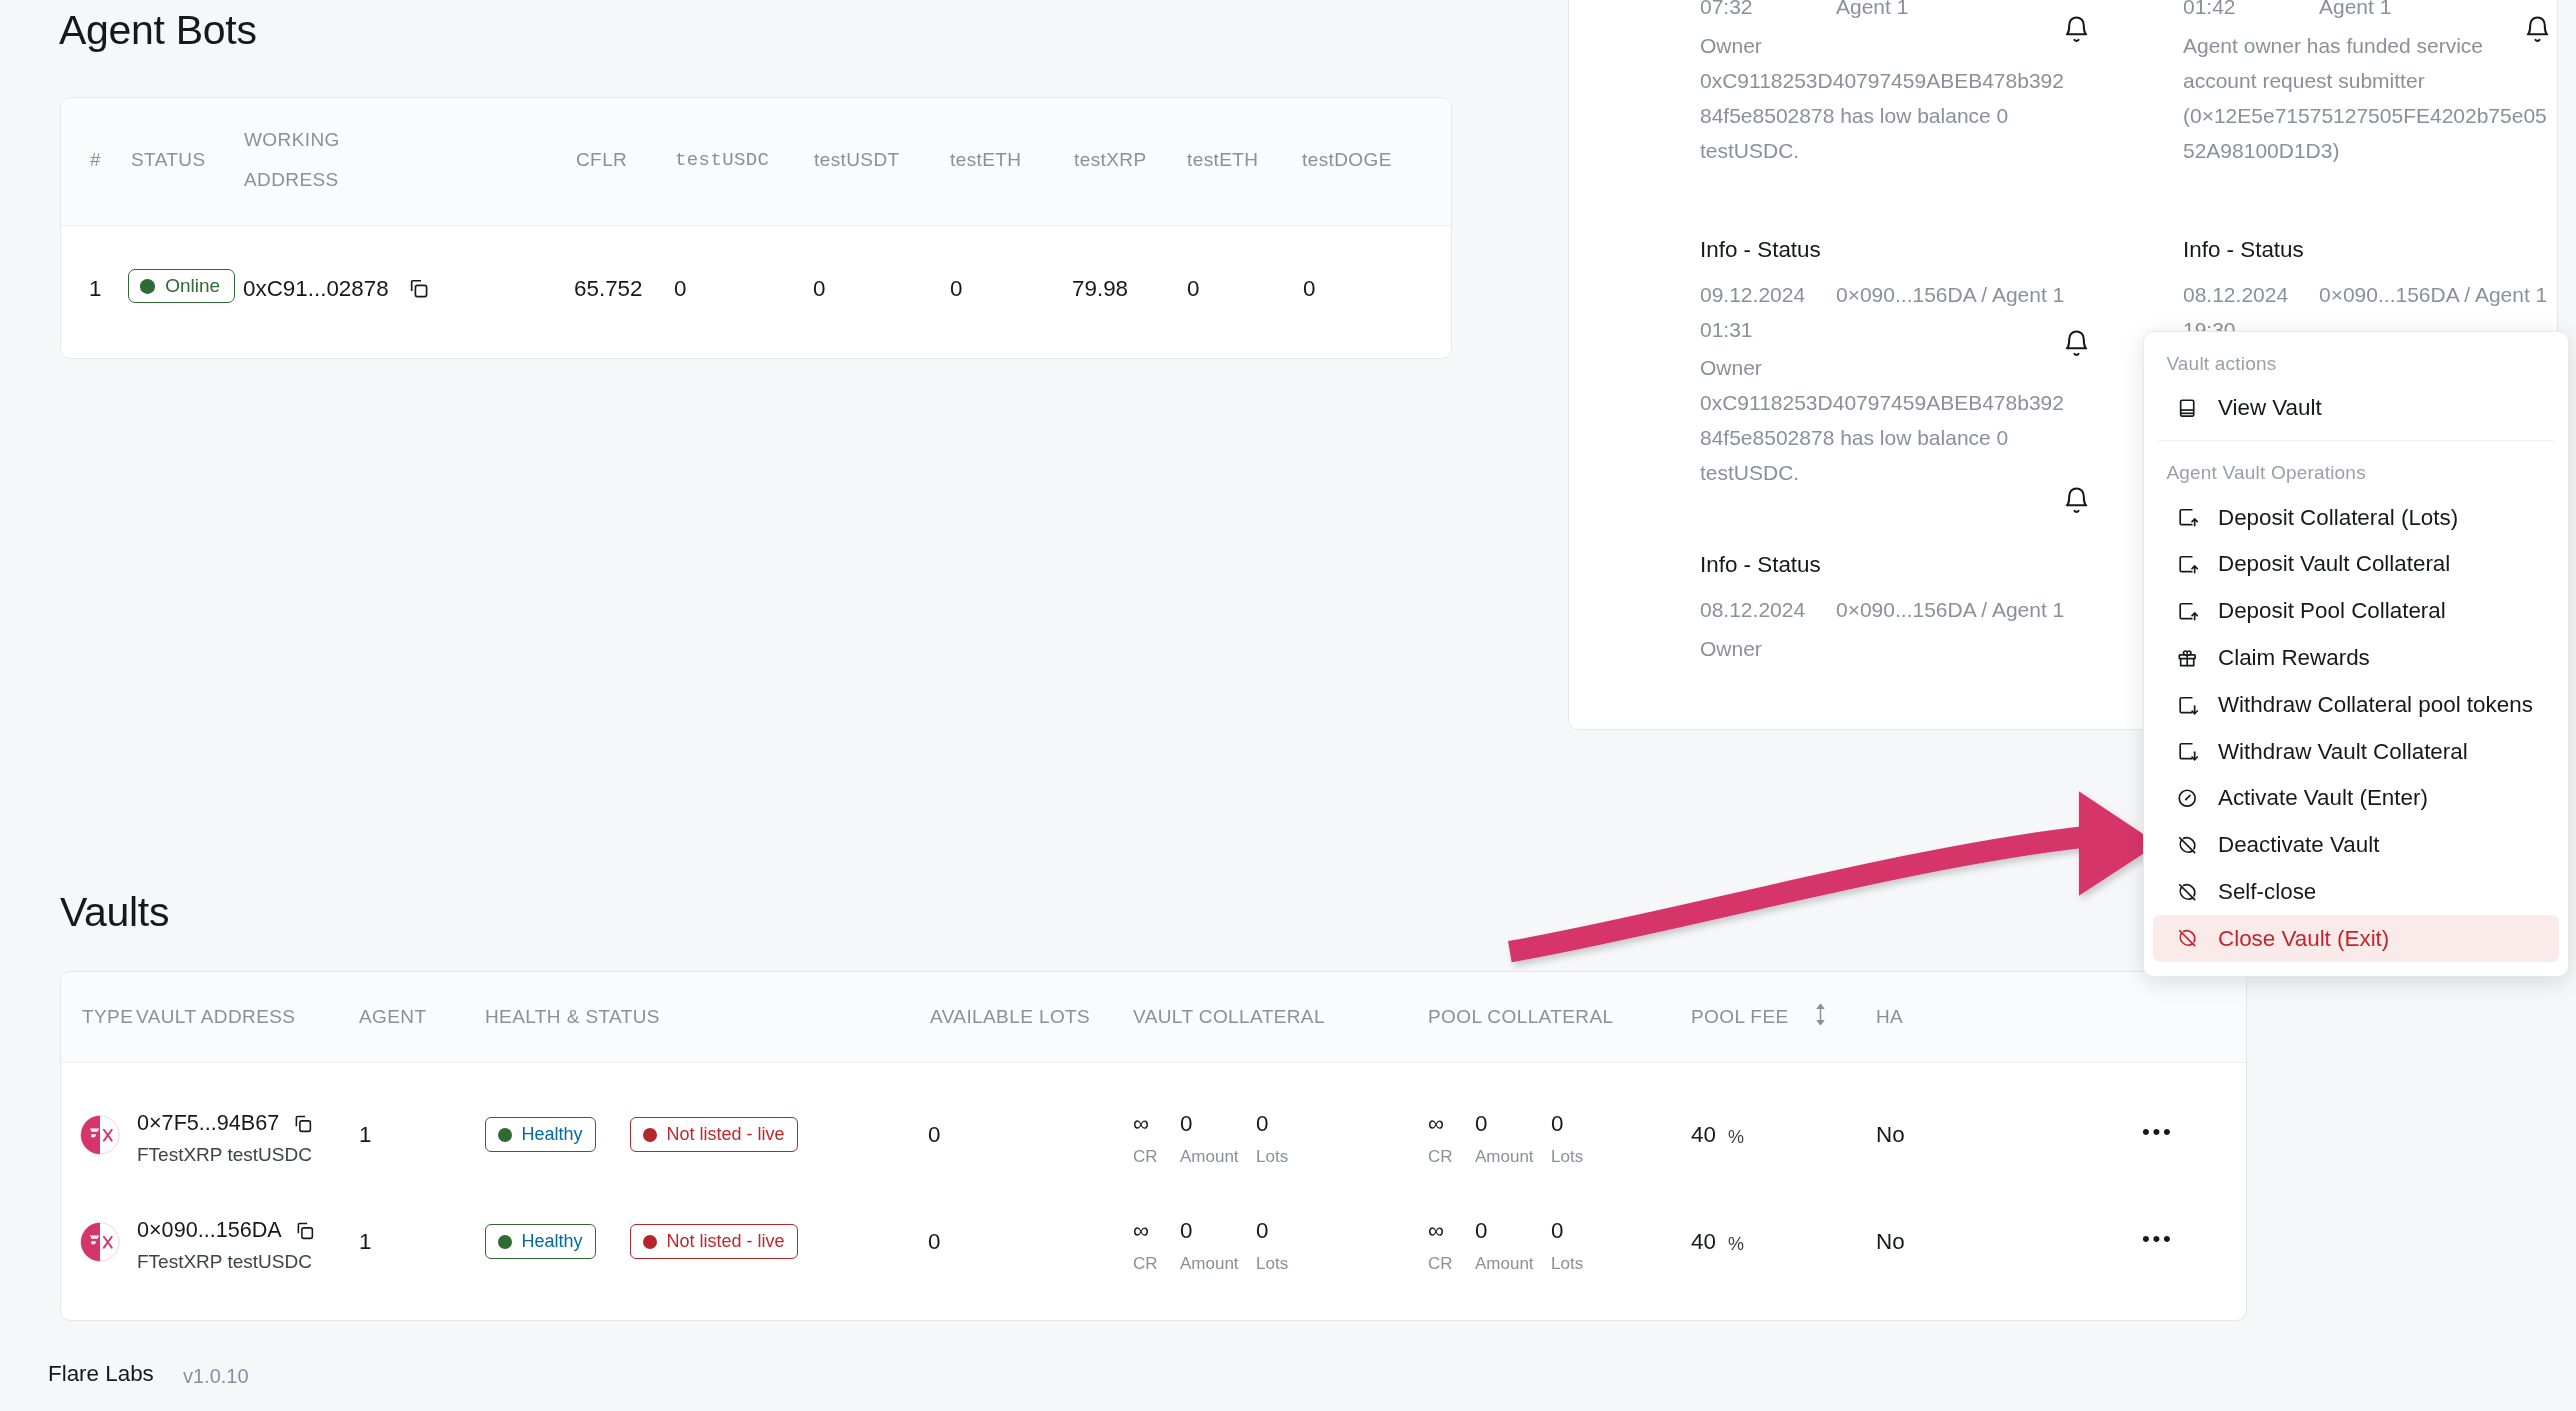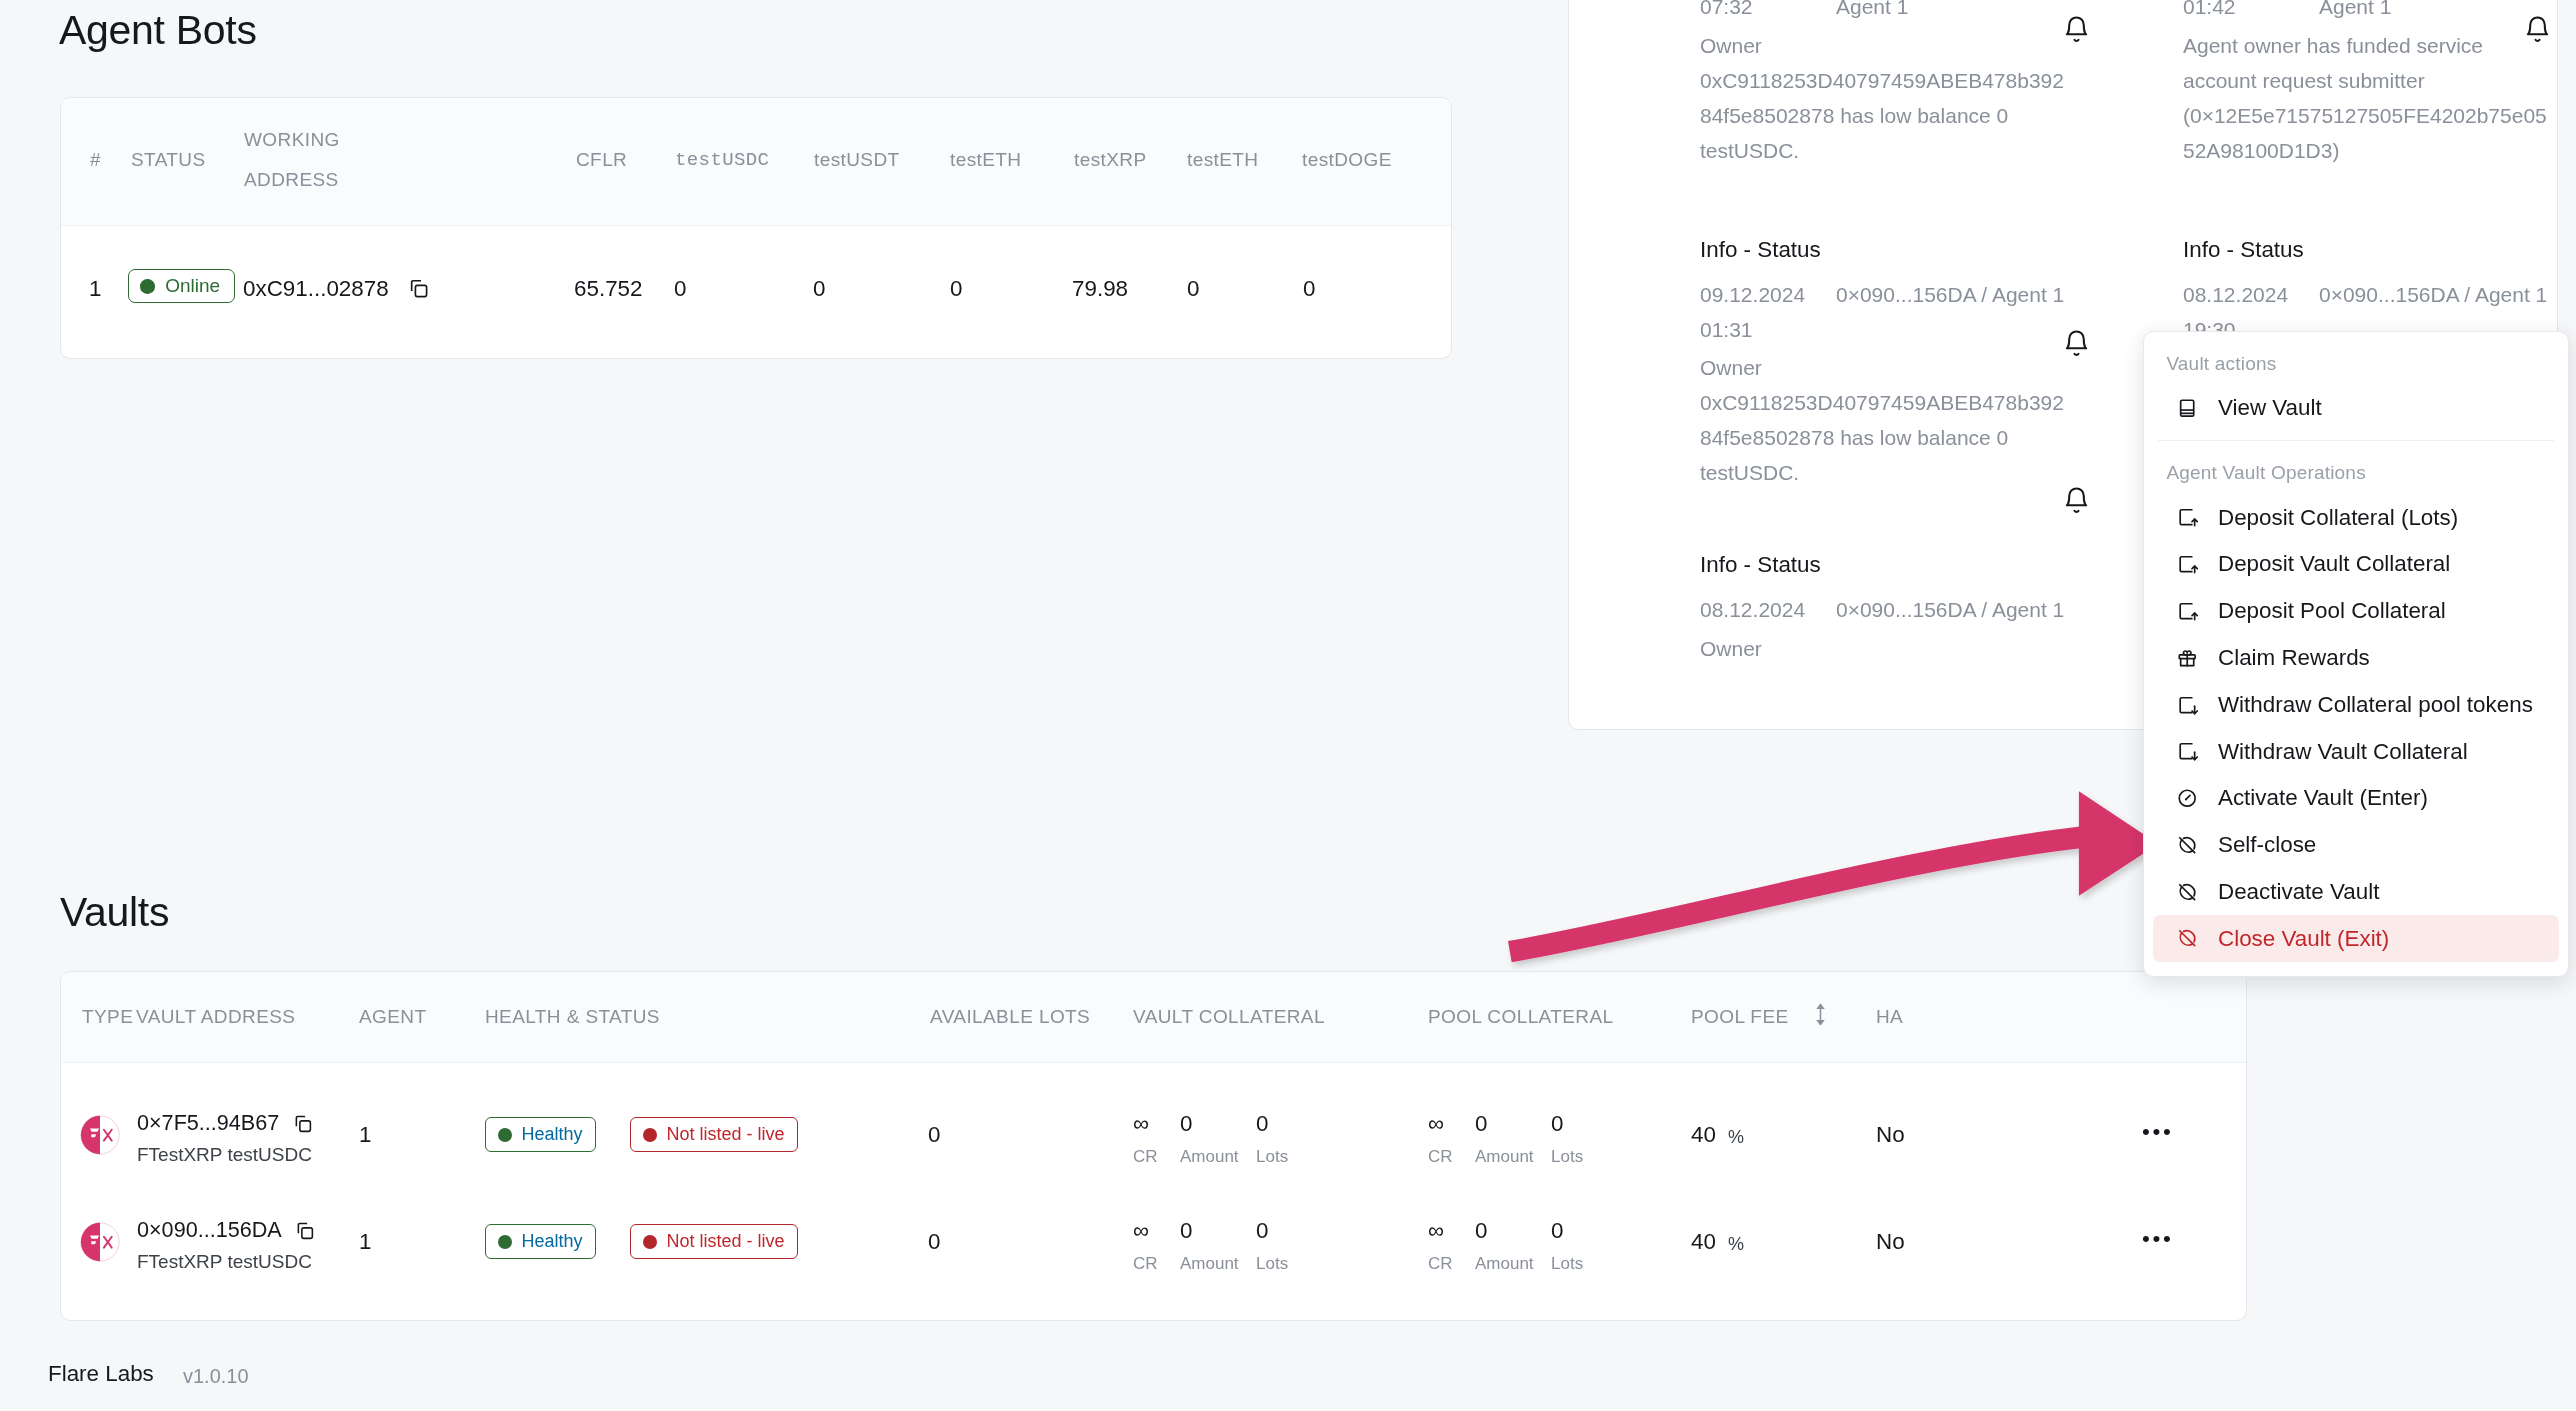--- a/index.html
+++ b/index.html
@@ -555,32 +555,32 @@
     </div>
 
     <div class="mi">
       <span class="mi-ic">
         <svg width="22.4" height="22.4" viewBox="0 0 24 24" fill="none" stroke="#16181c" stroke-width="1.8" stroke-linecap="round" stroke-linejoin="round">
           <path d="M6.1 6.1a8.5 8.5 0 0 0 11.8 11.8"></path>
           <path d="M19.3 15.9A8.5 8.5 0 0 0 8.1 4.7"></path>
           <path d="M4 4 20 20"></path>
         </svg>
       </span>
-      <span>Self-close</span>
+      <span>Deactivate Vault</span>
     </div>
 
     <div class="mi">
       <span class="mi-ic">
         <svg width="22.4" height="22.4" viewBox="0 0 24 24" fill="none" stroke="#16181c" stroke-width="1.8" stroke-linecap="round" stroke-linejoin="round">
           <path d="M6.1 6.1a8.5 8.5 0 0 0 11.8 11.8"></path>
           <path d="M19.3 15.9A8.5 8.5 0 0 0 8.1 4.7"></path>
           <path d="M4 4 20 20"></path>
         </svg>
       </span>
-      <span>Deactivate Vault</span>
+      <span>Self-close</span>
     </div>
 
     <div class="mi danger">
       <span class="mi-ic">
         <svg width="22.4" height="22.4" viewBox="0 0 24 24" fill="none" stroke="#c0272d" stroke-width="1.8" stroke-linecap="round" stroke-linejoin="round">
           <path d="M6.1 6.1a8.5 8.5 0 0 0 11.8 11.8"></path>
           <path d="M19.3 15.9A8.5 8.5 0 0 0 8.1 4.7"></path>
           <path d="M4 4 20 20"></path>
         </svg>
       </span>

